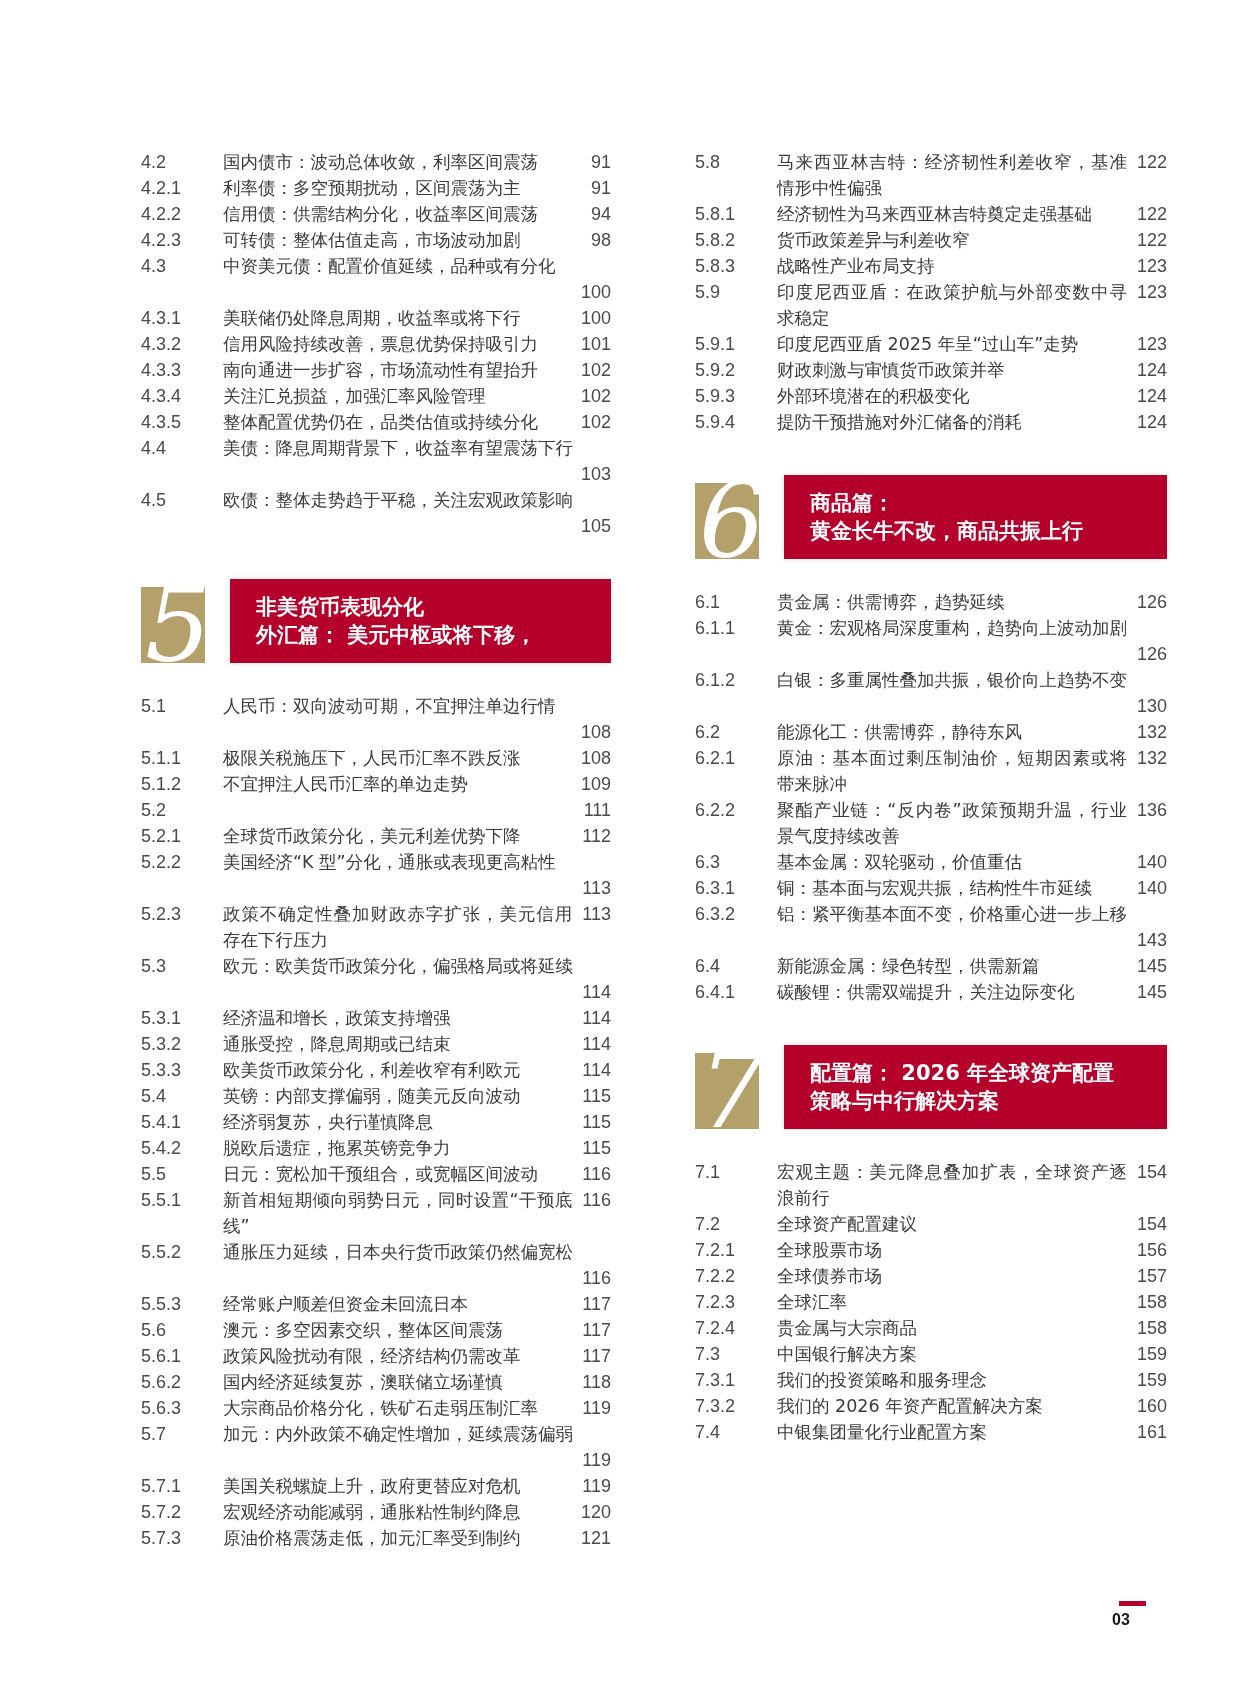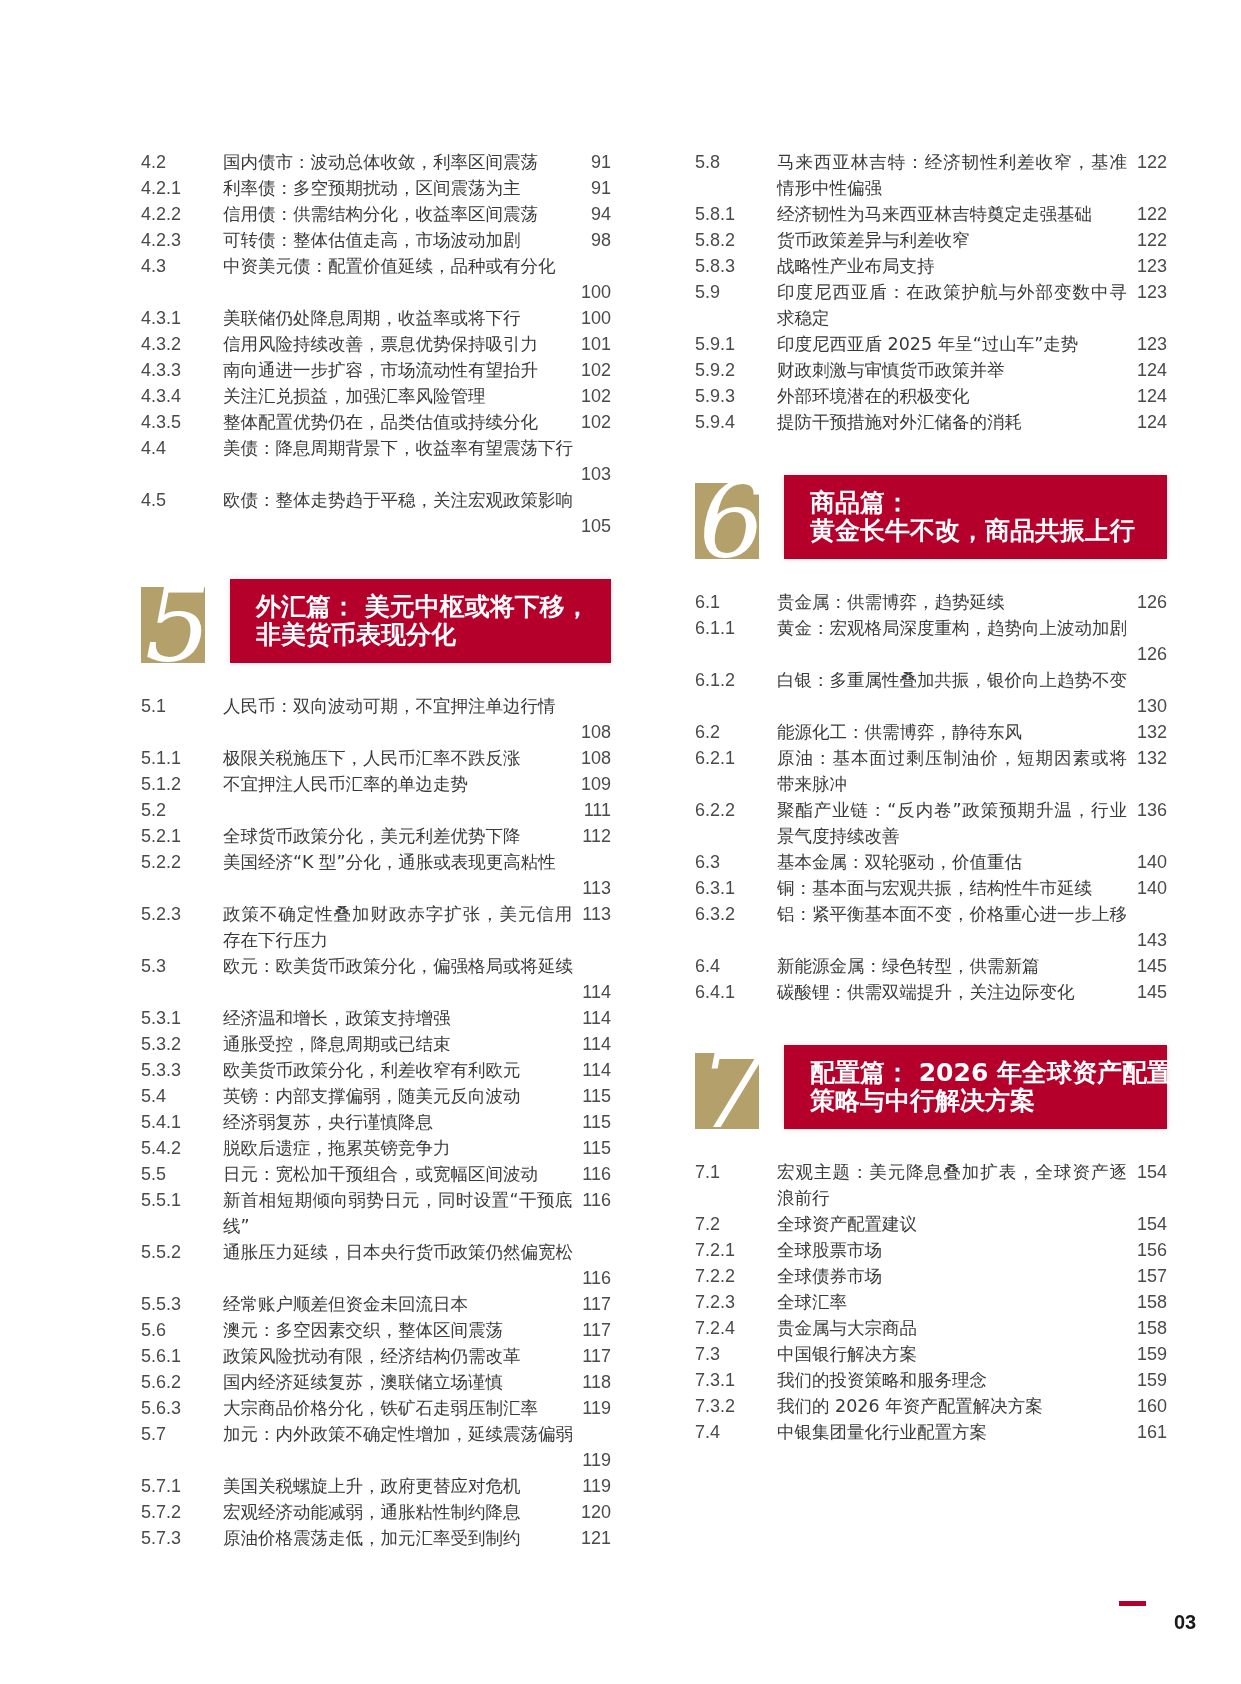--- a/index.html
+++ b/index.html
@@ -12,26 +12,26 @@
   .entry .num { font-family: "Liberation Sans", sans-serif; font-size: 18px; color: #4a4a4a; }
   .entry .title { position: relative; text-align: justify; padding-right: 0; }
   .entry .title .txt { display: inline; }
   .entry .page { font-family: "Liberation Sans", sans-serif; font-size: 18px; color: #4a4a4a; float: right; margin-left: 10px; }
   .entry .page.own-line { float: none; display: block; text-align: right; }
   .section-head { position: relative; height: 84px; margin: 40px 0 30px 0; }
   .badge { position: absolute; left: 0; top: 8px; width: 64px; height: 76px; background: #b3a06a; overflow: hidden; }
   .badge .digit { position: absolute; left: 4px; top: -14px; font-family: "DejaVu Serif", "Liberation Serif", serif;
                   font-style: italic; font-size: 104px; line-height: 104px; color: #ffffff; }
   .redbox { position: absolute; left: 89px; right: 0; top: 0; height: 84px; background: #b4002a;
-            color: #ffffff; font-weight: bold; font-size: 25px; line-height: 28px; padding: 14px 0 0 26px; box-sizing: border-box;
+            color: #ffffff; font-weight: bold; font-size: 21px; line-height: 28px; padding: 14px 0 0 26px; box-sizing: border-box;
             box-shadow: 0 0 6px rgba(0,0,0,0.12); }
   .redbox div { white-space: nowrap; }
   .footer-bar { position: absolute; left: 1119px; top: 1601px; width: 27px; height: 5px; background: #b4002a; }
-  .footer-num { position: absolute; left: 1174px; top: 1611px; font-family: "Liberation Sans", sans-serif;
-                font-size: 20px; font-weight: bold; color: #1a1a1a; }
+  .footer-num { position: absolute; left: 1112px; top: 1611px; font-family: "Liberation Sans", sans-serif;
+                font-size: 16px; font-weight: bold; color: #1a1a1a; }
 </style>
 </head>
 <body>
 
 <div class="col col-left">
   <div>
       <div class="entry">
         <span class="num">4.2</span>
         <span class="title"><span class="page">91</span><span class="txt">国内债市：波动总体收敛，利率区间震荡</span></span>
       </div>
@@ -78,22 +78,22 @@
       <div class="entry">
         <span class="num">4.5</span>
         <span class="title"><span class="txt">欧债：整体走势趋于平稳，关注宏观政策影响</span><span class="page own-line">105</span></span>
       </div>
     </div>
   <div class="section-head">
     <div class="badge">
       <span class="digit">5</span>
     </div>
     <div class="redbox">
+      <div>非美货币表现分化</div>
       <div>外汇篇： 美元中枢或将下移，</div>
-      <div>非美货币表现分化</div>
     </div>
   </div>
   <div>
       <div class="entry">
         <span class="num">5.1</span>
         <span class="title"><span class="txt">人民币：双向波动可期，不宜押注单边行情</span><span class="page own-line">108</span></span>
       </div>
       <div class="entry">
         <span class="num">5.1.1</span>
         <span class="title"><span class="page">108</span><span class="txt">极限关税施压下，人民币汇率不跌反涨</span></span>

